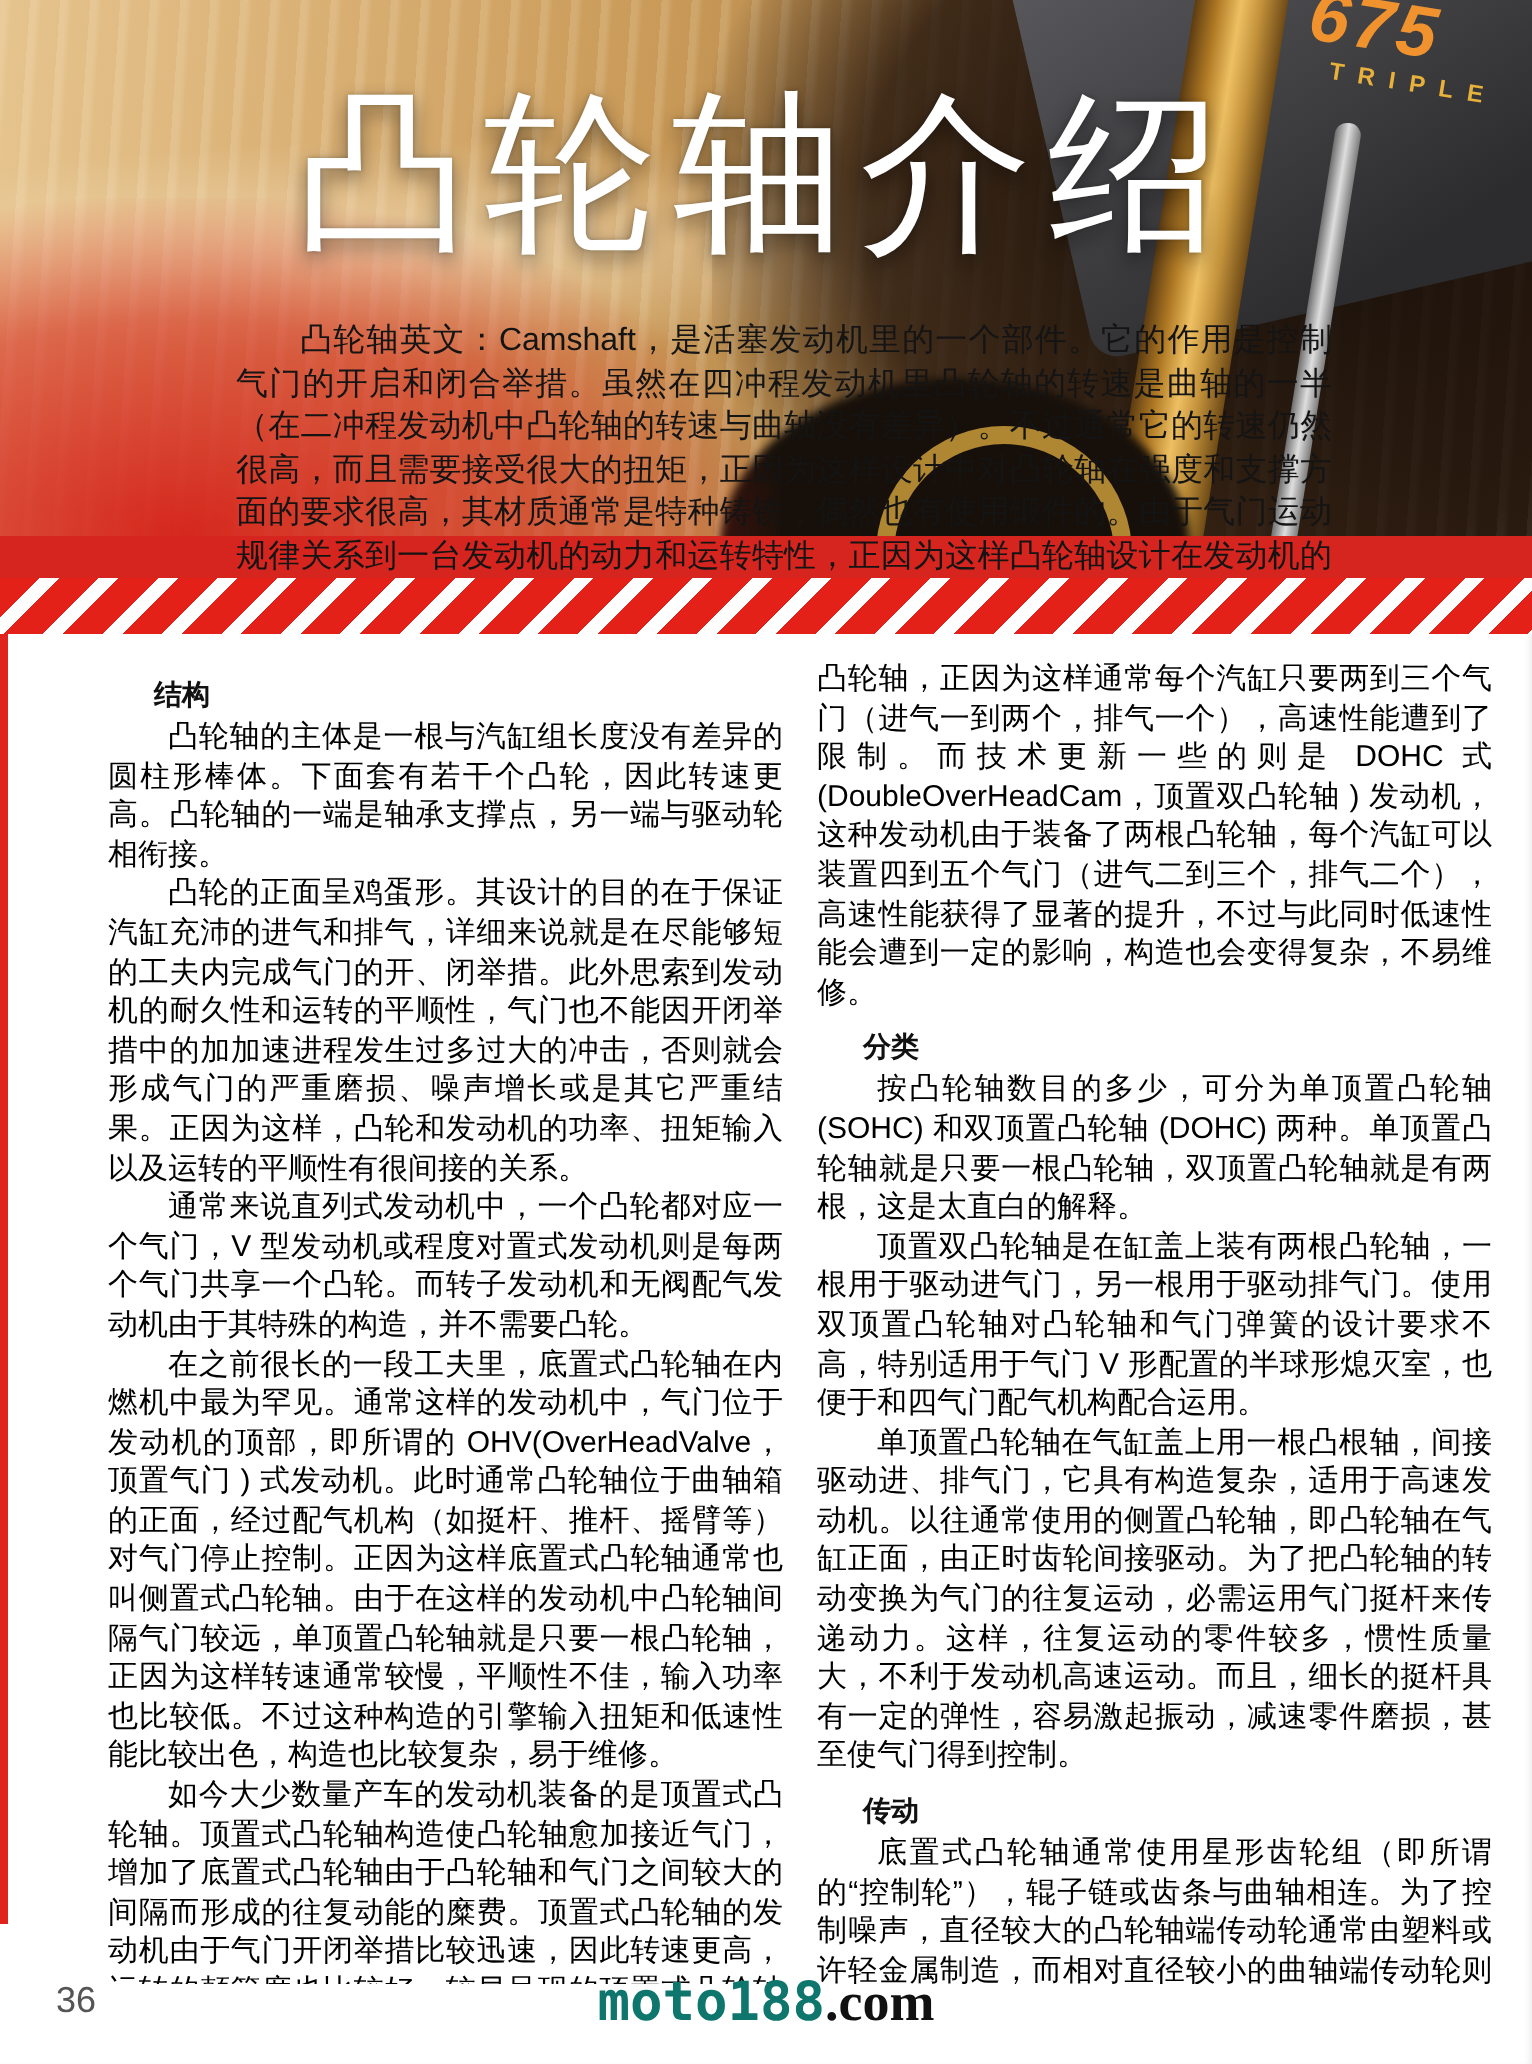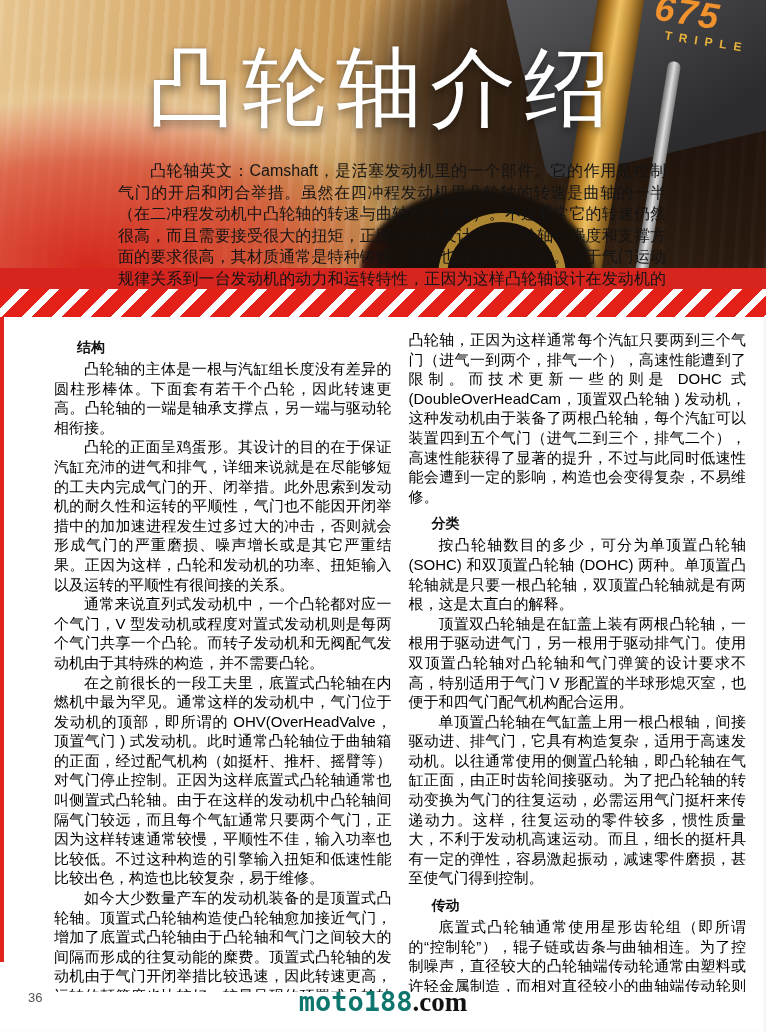--- a/index.html
+++ b/index.html
@@ -30,21 +30,21 @@
   
   .red-edge{position:absolute;left:0;top:317px;width:4px;height:645px;background:#e0241d;}
   .columns{display:flex;gap:17px;padding:13px 20px 0 54px;height:662px;overflow:hidden;}
   .col{flex:1;min-width:0;}
   .sec{margin:7px 0 2px;padding-left:23px;font-size:14px;font-weight:bold;color:#111;line-height:20px;}
   .para{margin:0;font-size:15px;line-height:19.6px;color:#000000;text-align:justify;text-indent:2em;}
   .para.cont{text-indent:0;}
 
   
   .footer{position:absolute;left:0;top:984px;width:766px;height:48px;}
-  .page-num{position:absolute;left:28px;top:6px;font-size:13px;color:#555;}
+  .page-num{position:absolute;left:28px;top:6px;font-size:18px;color:#555;}
   .brand{position:absolute;left:0;top:2px;width:100%;text-align:center;font-family:"DejaVu Sans Mono",monospace;font-weight:bold;font-size:27px;letter-spacing:0px;}
   .brand .b1{color:#0f766e;}
   .brand .b2{color:#111;font-family:Liberation Serif, serif;}
 </style>
 </head>
 <body>
 
 <div class="page">
 
   <div class="hero">
@@ -69,21 +69,21 @@
   <div class="stripes"></div>
 
   <div class="red-edge"></div>
 
   <div class="columns">
     <div class="col">
       <h3 class="sec">结构</h3>
       <p class="para">凸轮轴的主体是一根与汽缸组长度没有差异的圆柱形棒体。下面套有若干个凸轮，因此转速更高。凸轮轴的一端是轴承支撑点，另一端与驱动轮相衔接。</p>
       <p class="para">凸轮的正面呈鸡蛋形。其设计的目的在于保证汽缸充沛的进气和排气，详细来说就是在尽能够短的工夫内完成气门的开、闭举措。此外思索到发动机的耐久性和运转的平顺性，气门也不能因开闭举措中的加加速进程发生过多过大的冲击，否则就会形成气门的严重磨损、噪声增长或是其它严重结果。正因为这样，凸轮和发动机的功率、扭矩输入以及运转的平顺性有很间接的关系。</p>
       <p class="para">通常来说直列式发动机中，一个凸轮都对应一个气门，V 型发动机或程度对置式发动机则是每两个气门共享一个凸轮。而转子发动机和无阀配气发动机由于其特殊的构造，并不需要凸轮。</p>
-      <p class="para">在之前很长的一段工夫里，底置式凸轮轴在内燃机中最为罕见。通常这样的发动机中，气门位于发动机的顶部，即所谓的 OHV(OverHeadValve，顶置气门 ) 式发动机。此时通常凸轮轴位于曲轴箱的正面，经过配气机构（如挺杆、推杆、摇臂等）对气门停止控制。正因为这样底置式凸轮轴通常也叫侧置式凸轮轴。由于在这样的发动机中凸轮轴间隔气门较远，而且每个气缸通常只要两个气门，正因为这样转速通常较慢，平顺性不佳，输入功率也比较低。不过这种构造的引擎输入扭矩和低速性能比较出色，构造也比较复杂，易于维修。</p>
+      <p class="para">在之前很长的一段工夫里，底置式凸轮轴在内燃机中最为罕见。通常这样的发动机中，气门位于发动机的顶部，即所谓的 OHV(OverHeadValve，顶置气门 ) 式发动机。此时通常凸轮轴位于曲轴箱的正面，经过配气机构（如挺杆、推杆、摇臂等）对气门停止控制。正因为这样底置式凸轮轴通常也叫侧置式凸轮轴。由于在这样的发动机中凸轮轴间隔气门较远，单顶置凸轮轴就是只要一根凸轮轴，正因为这样转速通常较慢，平顺性不佳，输入功率也比较低。不过这种构造的引擎输入扭矩和低速性能比较出色，构造也比较复杂，易于维修。</p>
       <p class="para">如今大少数量产车的发动机装备的是顶置式凸轮轴。顶置式凸轮轴构造使凸轮轴愈加接近气门，增加了底置式凸轮轴由于凸轮轴和气门之间较大的间隔而形成的往复动能的糜费。顶置式凸轮轴的发动机由于气门开闭举措比较迅速，因此转速更高，运转的颠簸度也比较好。较早呈现的顶置式凸轮轴构造的发动机是 SOHC(SingleOverHeadCam，顶置单凸轮轴 ) 式发动机。这种发动机在顶部只装置了一根</p>
     </div>
     <div class="col">
       <p class="para cont">凸轮轴，正因为这样通常每个汽缸只要两到三个气门（进气一到两个，排气一个），高速性能遭到了限制。而技术更新一些的则是 DOHC 式 (DoubleOverHeadCam，顶置双凸轮轴 ) 发动机，这种发动机由于装备了两根凸轮轴，每个汽缸可以装置四到五个气门（进气二到三个，排气二个），高速性能获得了显著的提升，不过与此同时低速性能会遭到一定的影响，构造也会变得复杂，不易维修。</p>
       <h3 class="sec">分类</h3>
       <p class="para">按凸轮轴数目的多少，可分为单顶置凸轮轴 (SOHC) 和双顶置凸轮轴 (DOHC) 两种。单顶置凸轮轴就是只要一根凸轮轴，双顶置凸轮轴就是有两根，这是太直白的解释。</p>
       <p class="para">顶置双凸轮轴是在缸盖上装有两根凸轮轴，一根用于驱动进气门，另一根用于驱动排气门。使用双顶置凸轮轴对凸轮轴和气门弹簧的设计要求不高，特别适用于气门 V 形配置的半球形熄灭室，也便于和四气门配气机构配合运用。</p>
       <p class="para">单顶置凸轮轴在气缸盖上用一根凸根轴，间接驱动进、排气门，它具有构造复杂，适用于高速发动机。以往通常使用的侧置凸轮轴，即凸轮轴在气缸正面，由正时齿轮间接驱动。为了把凸轮轴的转动变换为气门的往复运动，必需运用气门挺杆来传递动力。这样，往复运动的零件较多，惯性质量大，不利于发动机高速运动。而且，细长的挺杆具有一定的弹性，容易激起振动，减速零件磨损，甚至使气门得到控制。</p>
       <h3 class="sec">传动</h3>
       <p class="para">底置式凸轮轴通常使用星形齿轮组（即所谓的“控制轮”），辊子链或齿条与曲轴相连。为了控制噪声，直径较大的凸轮轴端传动轮通常由塑料或许轻金属制造，而相对直径较小的曲轴端传动轮则大多使用钢材。</p>

